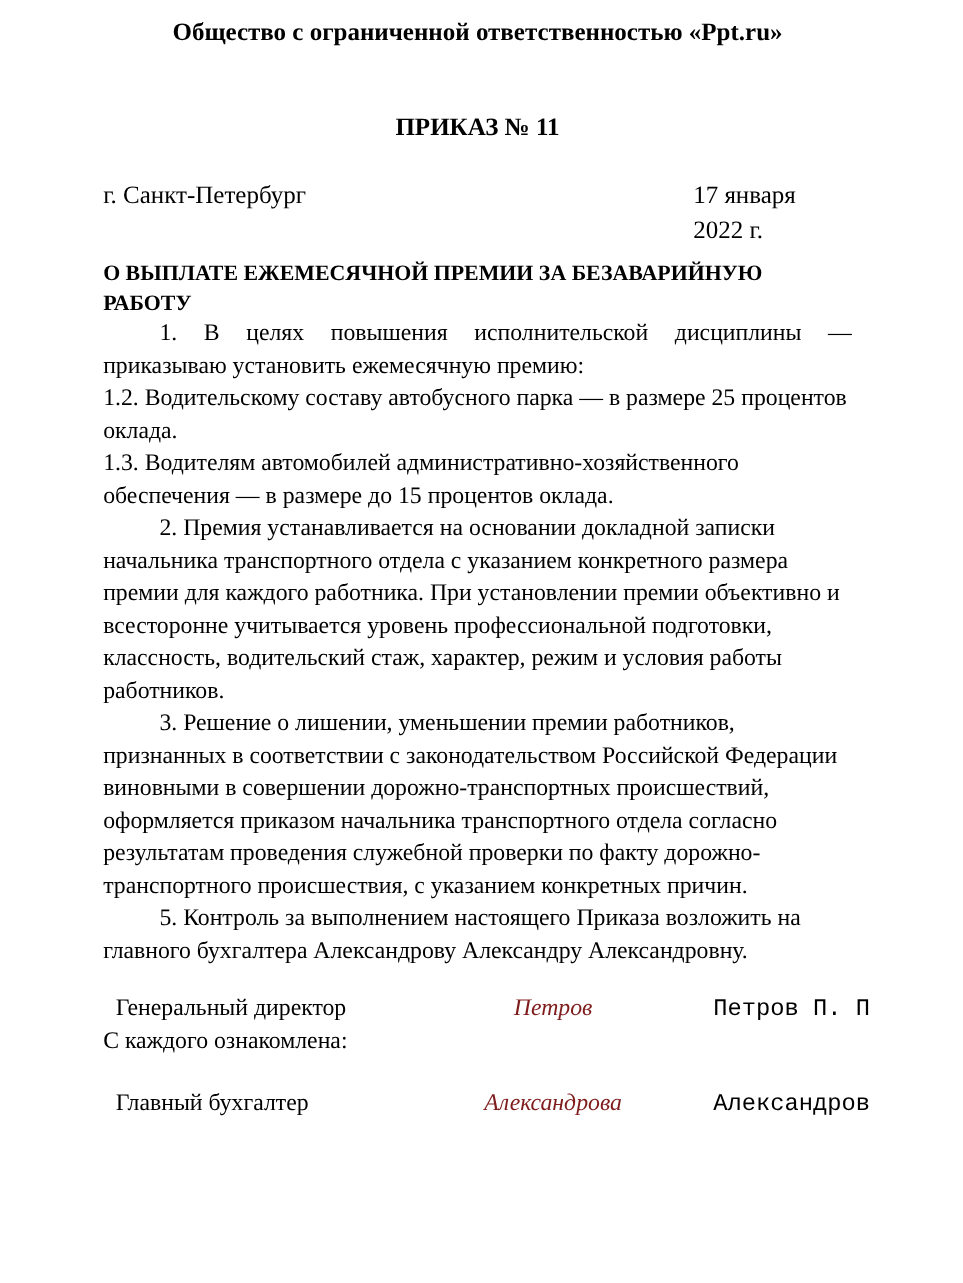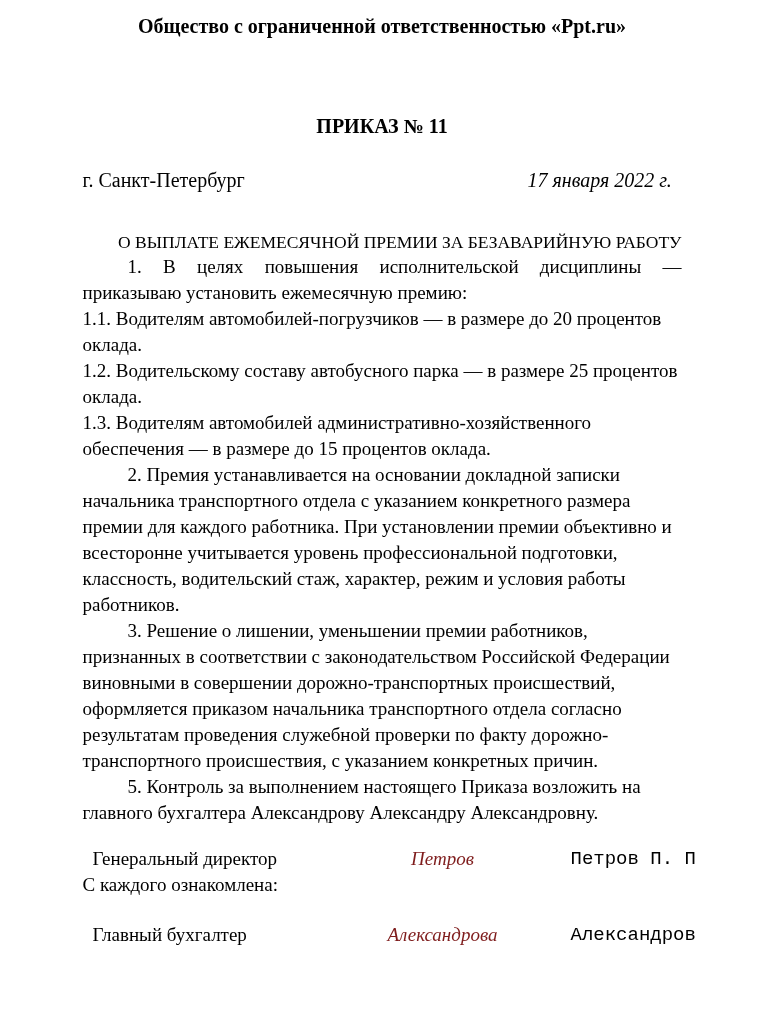--- a/index.html
+++ b/index.html
@@ -21,33 +21,33 @@
     text-align: center;
     font-weight: bold;
     font-size: 20px;
     line-height: 28px;
   }
   .order-no {
     text-align: center;
     font-weight: bold;
     font-size: 20px;
     line-height: 28px;
-    margin-top: 72px;
+    margin-top: 48px;
   }
   .meta {
     position: relative;
     margin-top: 26px;
     height: 28px;
     line-height: 28px;
     font-size: 20px;
   }
-  .meta .date { position: absolute; left: 445px; top: 0; font-style: italic; }
+  .meta .date { position: absolute; left: 472px; top: 0; }
   .subject {
-    text-align: right;
-    font-weight: normal;
+    text-align: left;
+    font-weight: bold;
     font-size: 17.5px;
     line-height: 24px;
     margin-top: 36px;
   }
   p.para { margin: 0; padding: 0; }
   .p-first { margin-top: 22px; text-align: justify; text-indent: 45px; }
   .item { margin-top: 16px; text-align: left; }
   .pn { text-indent: 45px; text-align: left; }
   .p2-top { margin-top: 14px; }
   .sig-row { position: relative; height: 26px; }
@@ -74,21 +74,20 @@
   <div class="order-no">ПРИКАЗ № 11</div>
 
   <div class="meta">
     <span class="city">г. Санкт-Петербург</span>
     <span class="date">17 января 2022 г.</span>
   </div>
 
   <div class="subject">О ВЫПЛАТЕ ЕЖЕМЕСЯЧНОЙ ПРЕМИИ ЗА БЕЗАВАРИЙНУЮ РАБОТУ</div>
 
   <p class="para p-first">1. В целях повышения исполнительской дисциплины — приказываю установить ежемесячную премию:</p>
-  <p class="para item">1.1. Водителям автомобилей-погрузчиков — в размере до 20 процентов оклада.</p>
   <p class="para item">1.2. Водительскому составу автобусного парка — в размере 25 процентов оклада.</p>
   <p class="para item">1.3. Водителям автомобилей административно-хозяйственного обеспечения — в размере до 15 процентов оклада.</p>
   <p class="para pn p2-top">2. Премия устанавливается на основании докладной записки начальника транспортного отдела с указанием конкретного размера премии для каждого работника. При установлении премии объективно и всесторонне учитывается уровень профессиональной подготовки, классность, водительский стаж, характер, режим и условия работы работников.</p>
   <p class="para pn">3. Решение о лишении, уменьшении премии работников, признанных в соответствии с законодательством Российской Федерации виновными в совершении дорожно-транспортных происшествий, оформляется приказом начальника транспортного отдела согласно результатам проведения служебной проверки по факту дорожно-транспортного происшествия, с указанием конкретных причин.</p>
   <p class="para pn">5. Контроль за выполнением настоящего Приказа возложить на главного бухгалтера Александрову Александру Александровну.</p>
 
   <div class="sig-row director">
     <span class="sig-pos">Генеральный директор</span>
     <span class="sig-autograph">Петров</span>
     <span class="sig-name">Петров П. П.</span>

